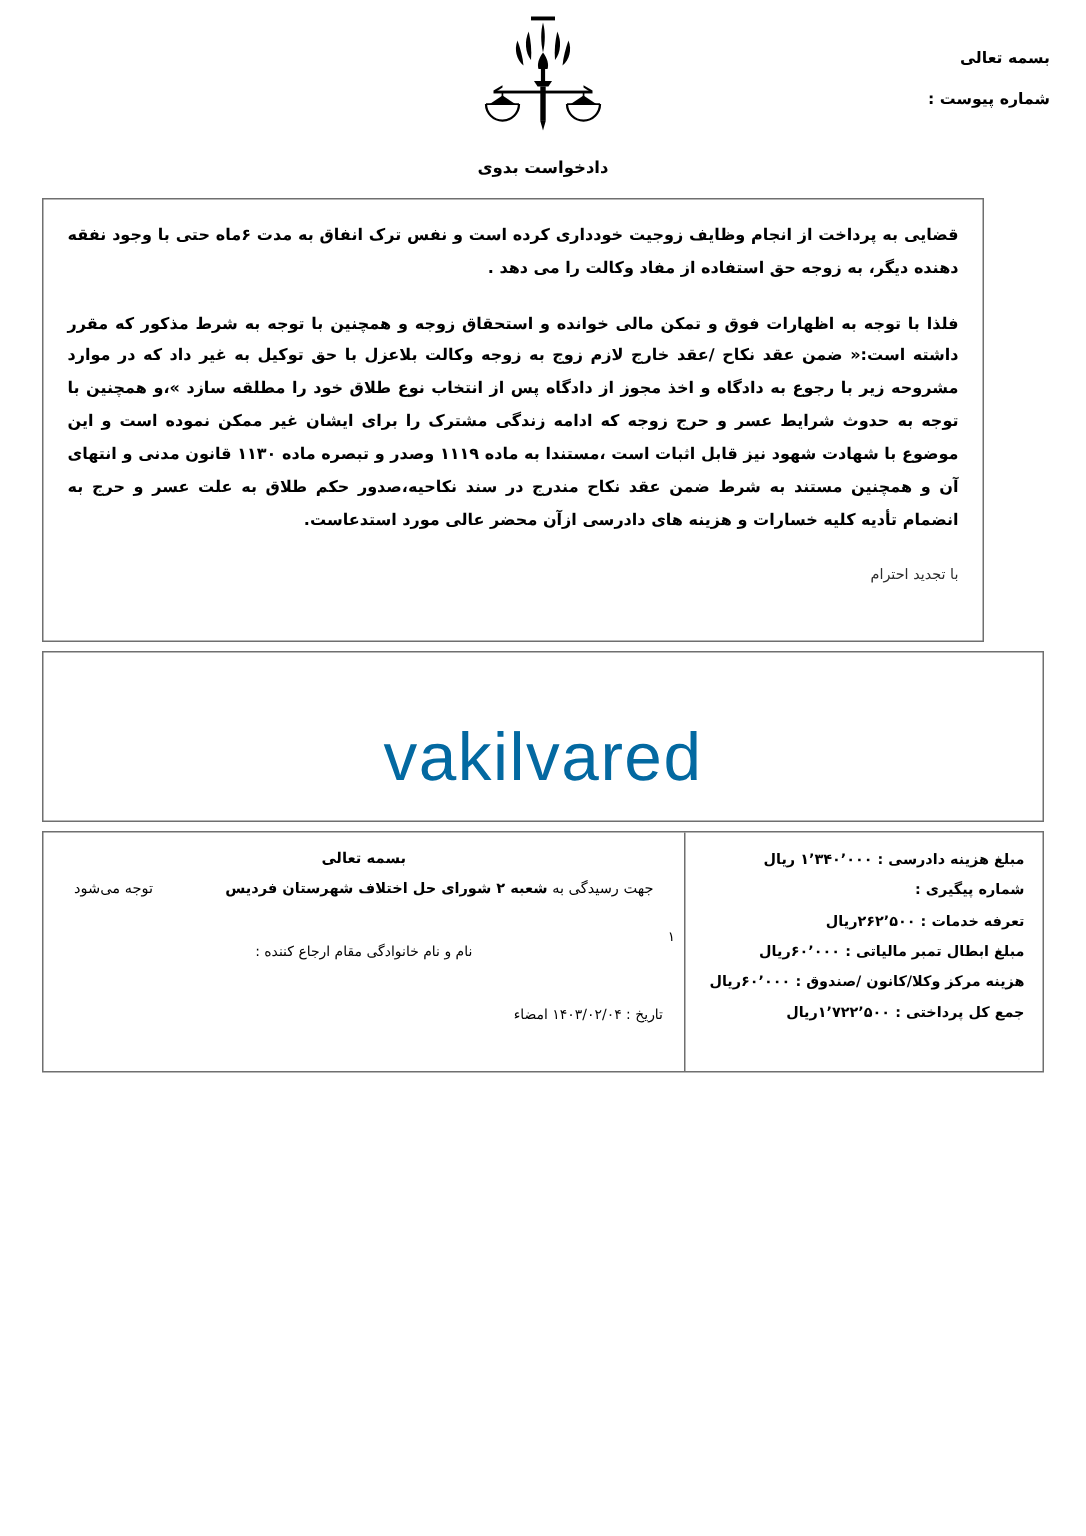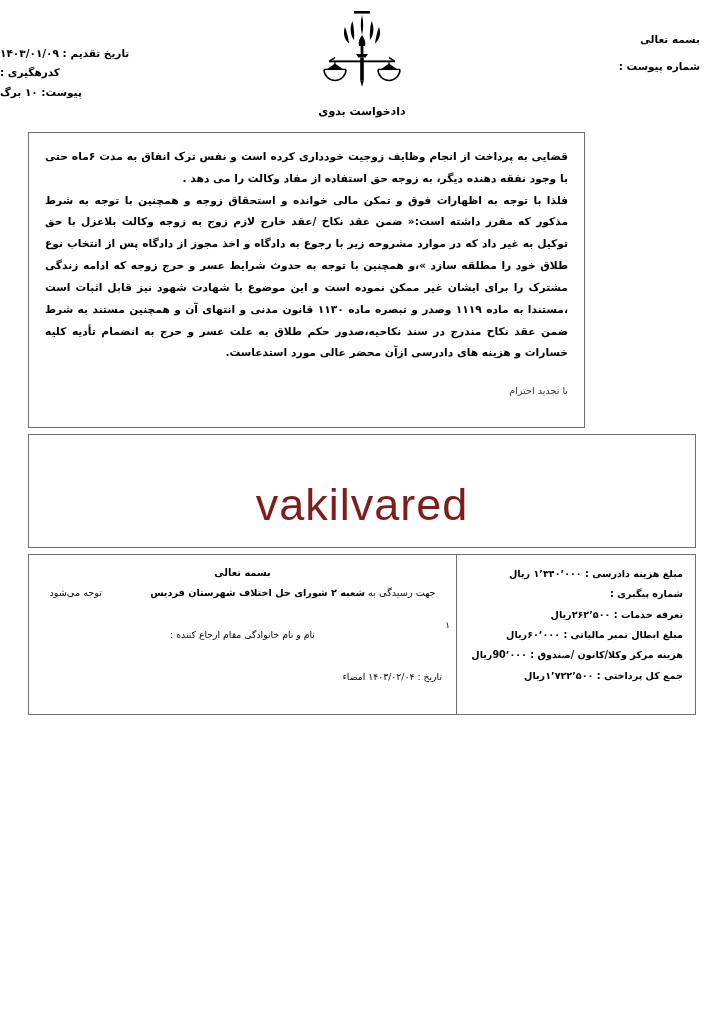--- a/index.html
+++ b/index.html
@@ -69,53 +69,53 @@
     margin-top: 9px;
   }
 
   
   .box {
     position: absolute;
     border: 1px solid #6f6f6f;
     box-sizing: border-box;
     background: transparent;
   }
-  #body-box   { left: 28px; top: 132px;  width: 557px; height: 296px; }
+  #body-box   { left: 28px; top: 132px;  width: 628px; height: 296px; }
   #blank-box  { left: 28px; top: 434px;  width: 668px; height: 114px; }
   #footer-box { left: 28px; top: 554px;  width: 668px; height: 161px; }
 
   
   .body-inner {
     padding: 13px 16px 0 16px;
     text-align: justify;
     text-align-last: right;
     direction: rtl;
     font-size: 10.7px;
     font-weight: bold;
     line-height: 2.04;
   }
   .para { margin: 0; }
-  .para + .para { margin-top: 0; }
+  .para + .para { margin-top: 15px; }
   .regards {
     margin-top: 17px;
     font-size: 9.6px;
     font-weight: normal;
     color: #2c2c2c;
   }
 
   
   .watermark {
     position: absolute;
     left: 0;
     top: 479px;
     width: 724px;
     text-align: center;
     font-family: "Liberation Sans", sans-serif;
     font-size: 45px;
-    color: #7f1d1d;
+    color: #0369a1;
     letter-spacing: 1px;
     direction: ltr;
     user-select: none;
   }
 
   
   .footer-divider {
     position: absolute;
     left: 427px;
     top: 0;
@@ -179,25 +179,20 @@
 </head>
 <body>
 
 <div class="header">
 
   <div class="header-right">
     <div>بسمه تعالی</div>
     <div>شماره پیوست :</div>
   </div>
 
-  <div class="header-left">
-    <div>تاریخ تقدیم : ۱۴۰۳/۰۱/۰۹</div>
-    <div>کدرهگیری :</div>
-    <div>پیوست: ۱۰ برگ</div>
-  </div>
 
   <div class="emblem-block">
     <svg class="emblem-svg" width="92" height="88" viewBox="0 0 92 88">
       <g fill="#000">
 
         <rect x="38" y="3" width="16" height="2.6"></rect>
         <path d="M46 7 C44.4 13 44.4 20 46 27 C47.6 20 47.6 13 46 7 Z"></path>
         <path d="M36.5 13 C33.6 19 34 27 38 32 C38.6 25.6 37.8 19 36.5 13 Z"></path>
         <path d="M55.5 13 C58.4 19 58 27 54 32 C53.4 25.6 54.2 19 55.5 13 Z"></path>
         <path d="M29 19 C26.6 25 28.4 32 33 35.6 C32.4 29.6 30.8 24 29 19 Z"></path>
@@ -241,21 +236,21 @@
 <div class="watermark">vakilvared</div>
 
 <div class="box" id="footer-box">
   <div class="footer-divider"></div>
 
   <div class="fees">
     <div>مبلغ هزینه دادرسی : ۱٬۳۴۰٬۰۰۰ ریال</div>
     <div>شماره پیگیری :</div>
     <div>تعرفه خدمات : ۲۶۲٬۵۰۰ریال</div>
     <div>مبلغ ابطال تمبر مالیاتی : ۶۰٬۰۰۰ریال</div>
-    <div>هزینه مرکز وکلا/کانون /صندوق : 90٬۰۰۰ریال</div>
+    <div>هزینه مرکز وکلا/کانون /صندوق : ۶۰٬۰۰۰ریال</div>
     <div>جمع کل پرداختی : ۱٬۷۲۲٬۵۰۰ریال</div>
   </div>
 
   <div class="referral">
     <div class="ref-basmala">بسمه تعالی</div>
     <div class="ref-line"><span>جهت رسیدگی به </span><b>شعبه ۲ شورای حل اختلاف شهرستان فردیس</b><span> توجه می‌شود</span></div>
     <div class="ref-name">نام و نام خانوادگی مقام ارجاع کننده :</div>
     <div class="ref-date">تاریخ : ۱۴۰۳/۰۲/۰۴ امضاء</div>
     <div class="ref-marker">۱</div>
   </div>

